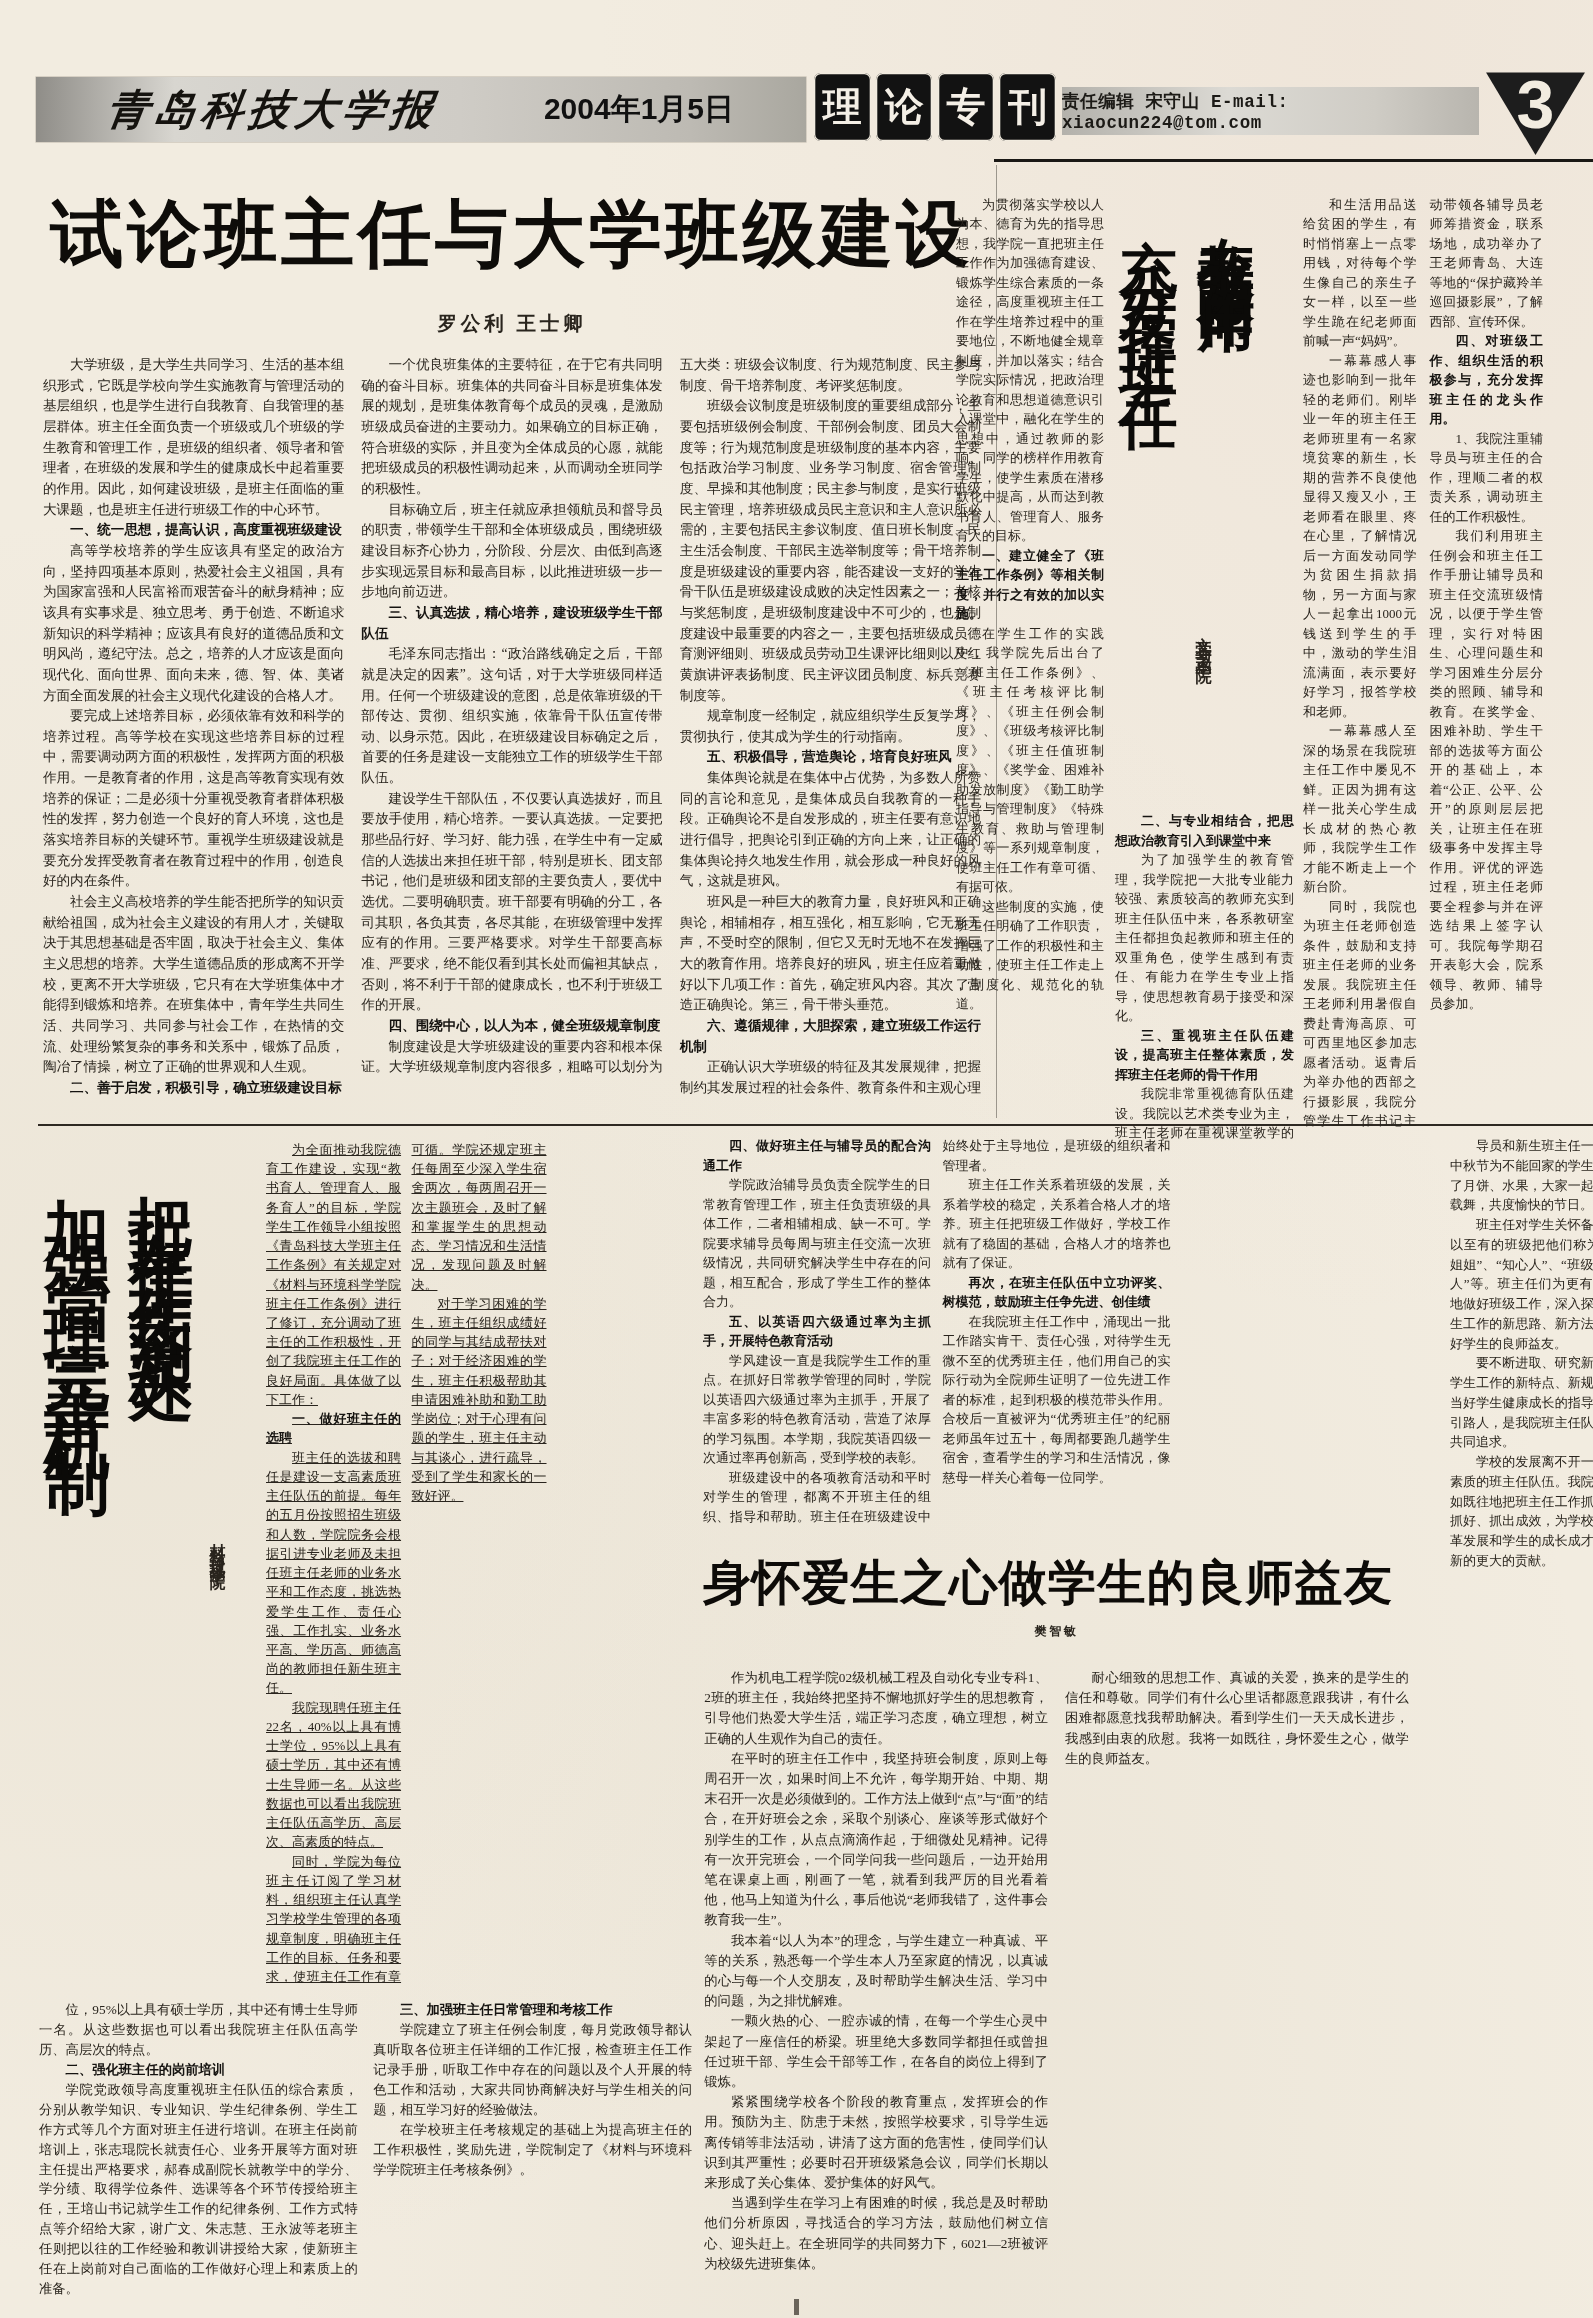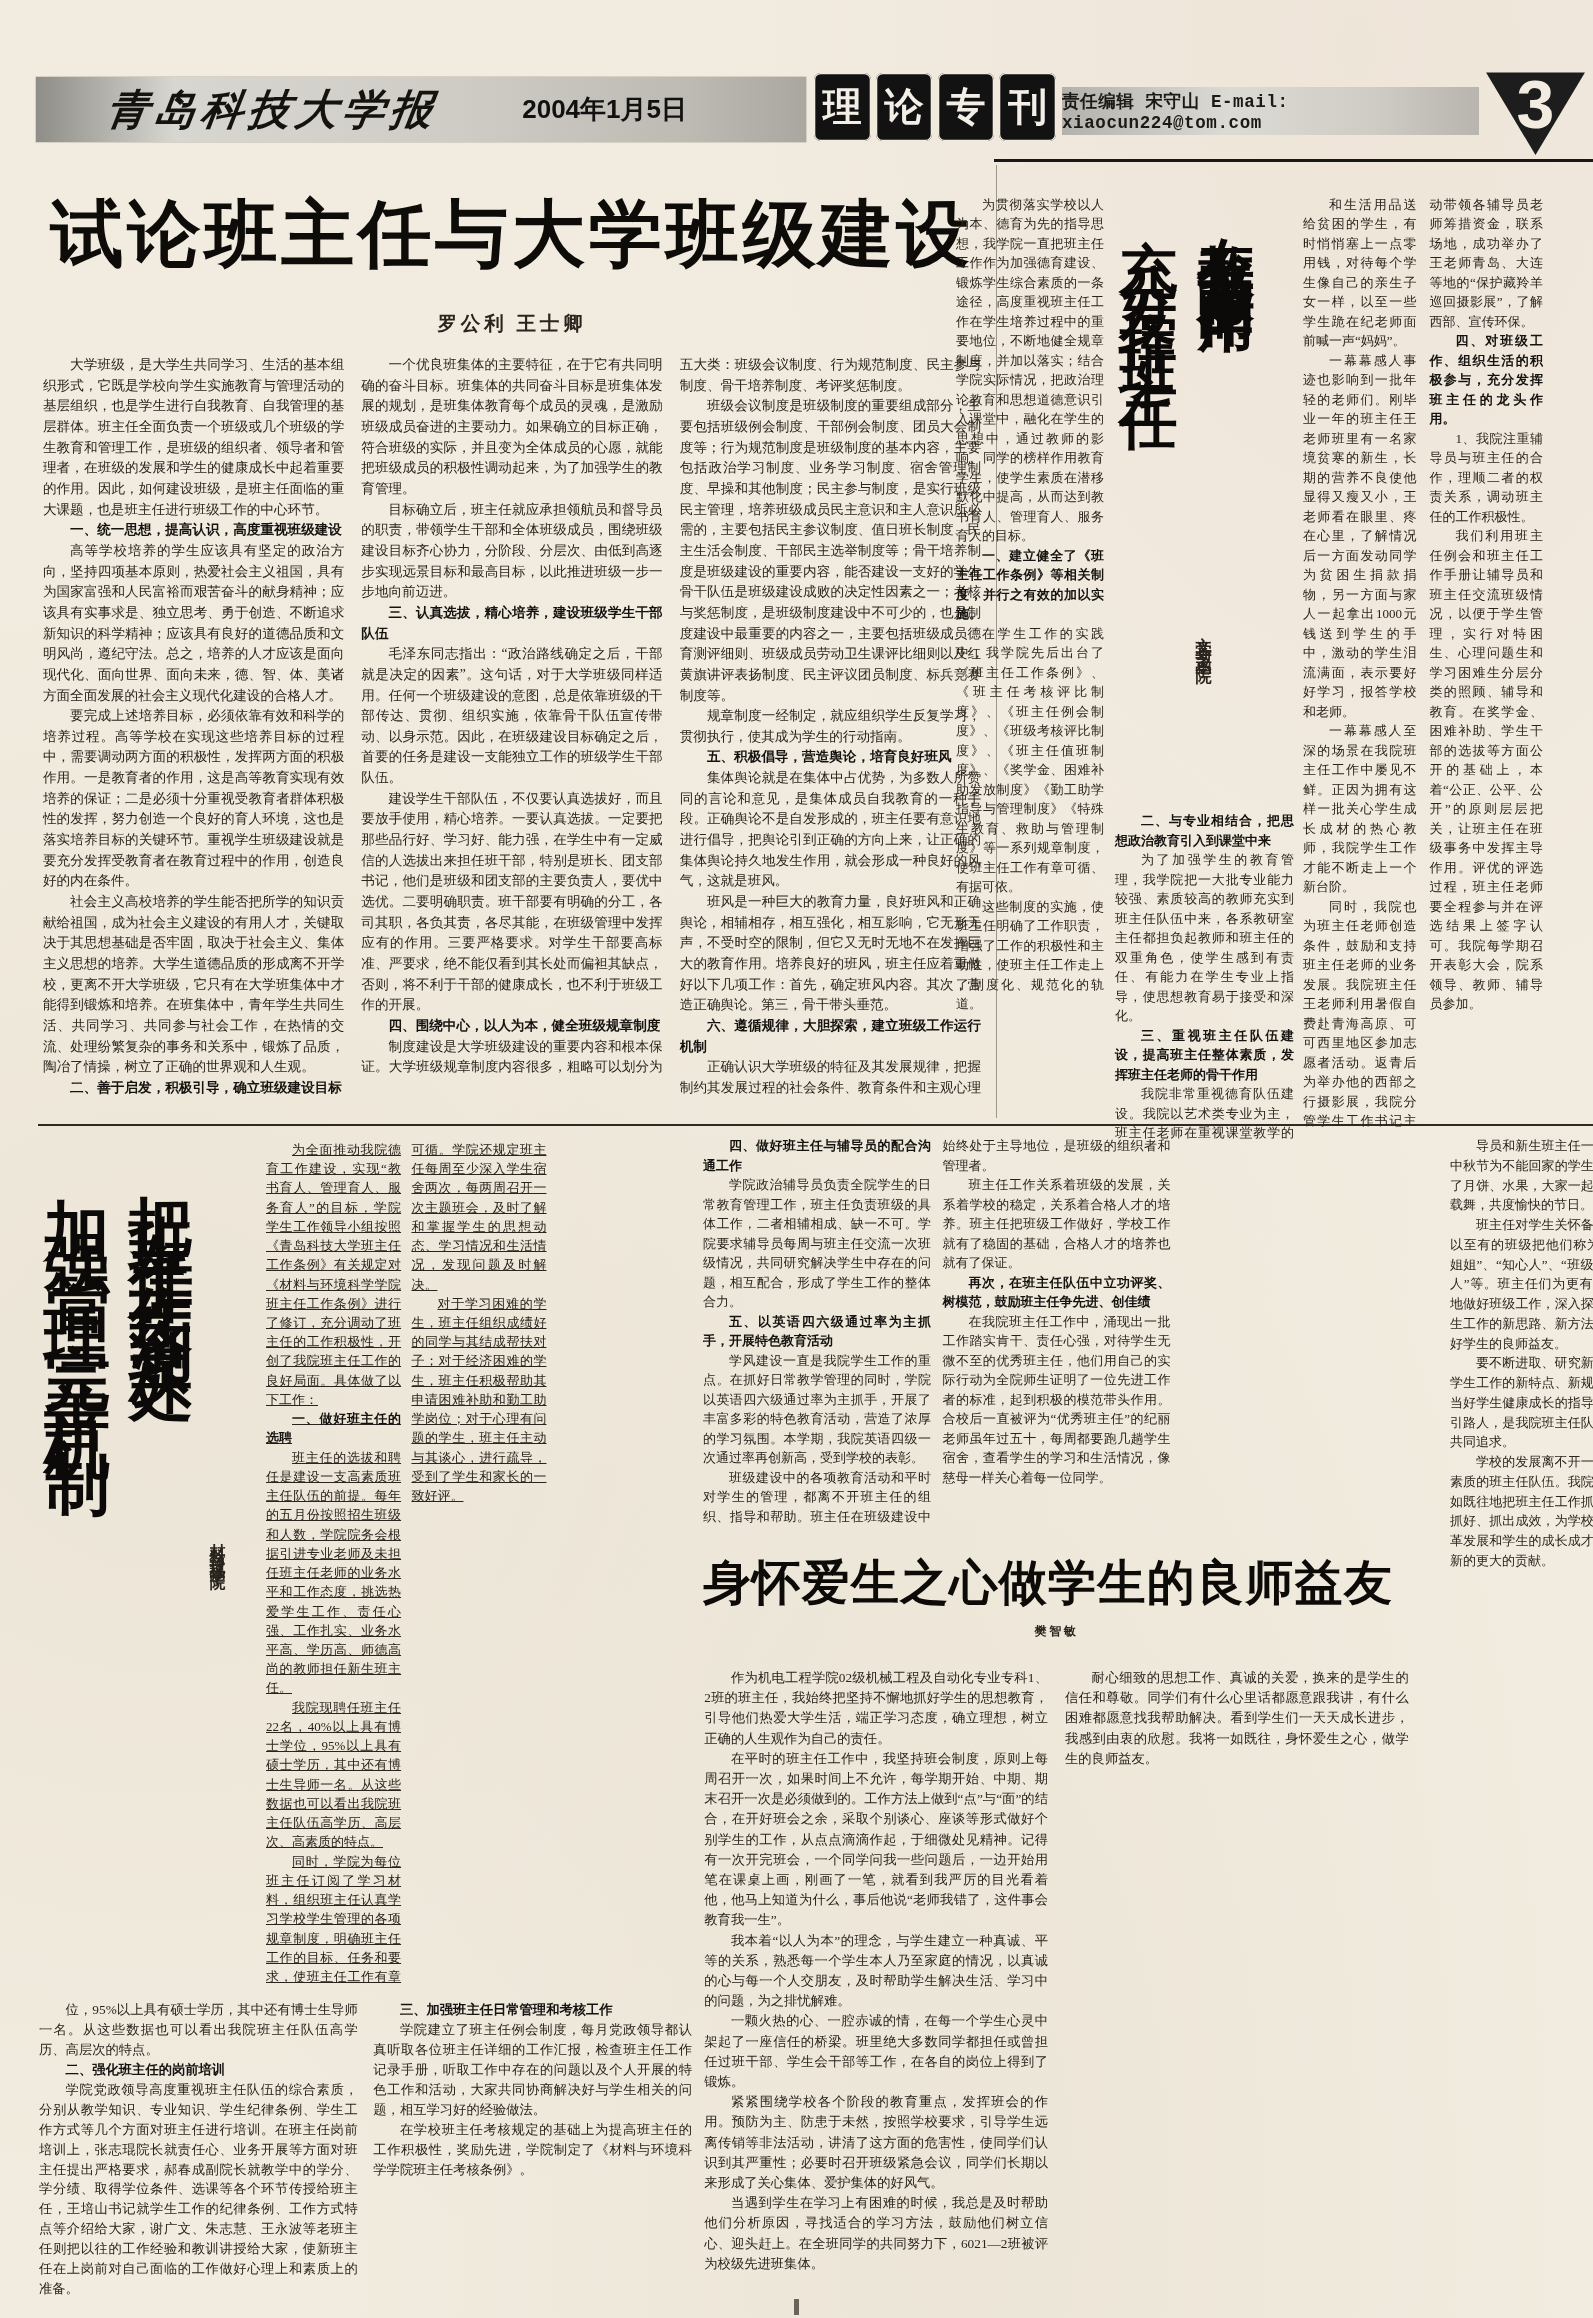--- a/index.html
+++ b/index.html
@@ -12,21 +12,21 @@
         font-family:"Liberation Serif", serif; color:#29241d;}
   .region{position:absolute;overflow:hidden;}
   .para{margin:0;text-indent:2em;text-align:justify;}
   .phead{font-weight:bold;color:#151310;}
   
   .masthead-bar{left:36px;top:77px;width:770px;height:65px;display:flex;align-items:center;
     background:linear-gradient(90deg,#8f8d88 0%,#d8d6d0 18%,#cfccc6 55%,#bdbab3 85%,#a9a79f 100%);
     box-shadow:0 0 0 0.6px rgba(60,55,45,.25);}
   .masthead-title{font-size:42px;font-weight:bold;font-style:italic;transform:skewX(-8deg);
     padding-left:71px;letter-spacing:5.2px;color:#15130f;white-space:nowrap;}
-  .masthead-date{margin-left:auto;padding-right:119px;font-size:26px;font-weight:bold;
+  .masthead-date{margin-left:auto;padding-right:72px;font-size:30px;font-weight:bold;
     font-style:normal;font-family:"Liberation Sans",sans-serif;color:#111;}
   .section-squares{left:814px;top:73px;width:242px;height:71px;display:flex;gap:5.2px;}
   .sq{width:57px;height:68px;background:#121212;border-radius:6.5px;display:flex;align-items:center;
     justify-content:center;color:#f4efe6;font-size:39px;font-weight:bold;
     font-family:"Liberation Sans",sans-serif;box-shadow:0 0 0 1.3px #f2ece0 inset;}
   .editor-bar{left:1062px;top:87px;width:417px;height:48px;display:flex;align-items:center;justify-content:center;
     background:linear-gradient(90deg,#b3b1ab,#dcdad4 40%,#cfccc5 75%,#b8b5ae);
     font-family:Liberation Mono, monospace;font-size:17.5px;font-weight:bold;color:#1c1a16;letter-spacing:0.6px;}
   .page-num-tri{left:1484px;top:69px;width:103px;height:86px;
     background:#1d1d1d;clip-path:polygon(2% 4%,98% 4%,50% 100%);display:flex;justify-content:center;}
@@ -109,21 +109,21 @@
   <div class="region lead-art">
     <div class="lead-title">试论班主任与大学班级建设</div>
     <div class="lead-byline">罗公利  王士卿</div>
     <div class="lead-body">
         <p class="para">大学班级，是大学生共同学习、生活的基本组织形式，它既是学校向学生实施教育与管理活动的基层组织，也是学生进行自我教育、自我管理的基层群体。班主任全面负责一个班级或几个班级的学生教育和管理工作，是班级的组织者、领导者和管理者，在班级的发展和学生的健康成长中起着重要的作用。因此，如何建设班级，是班主任面临的重大课题，也是班主任进行班级工作的中心环节。</p>
         <p class="para phead">一、统一思想，提高认识，高度重视班级建设</p>
         <p class="para">高等学校培养的学生应该具有坚定的政治方向，坚持四项基本原则，热爱社会主义祖国，具有为国家富强和人民富裕而艰苦奋斗的献身精神；应该具有实事求是、独立思考、勇于创造、不断追求新知识的科学精神；应该具有良好的道德品质和文明风尚，遵纪守法。总之，培养的人才应该是面向现代化、面向世界、面向未来，德、智、体、美诸方面全面发展的社会主义现代化建设的合格人才。</p>
         <p class="para">要完成上述培养目标，必须依靠有效和科学的培养过程。高等学校在实现这些培养目标的过程中，需要调动两方面的积极性，发挥两方面的积极作用。一是教育者的作用，这是高等教育实现有效培养的保证；二是必须十分重视受教育者群体积极性的发挥，努力创造一个良好的育人环境，这也是落实培养目标的关键环节。重视学生班级建设就是要充分发挥受教育者在教育过程中的作用，创造良好的内在条件。</p>
         <p class="para">社会主义高校培养的学生能否把所学的知识贡献给祖国，成为社会主义建设的有用人才，关键取决于其思想基础是否牢固，取决于社会主义、集体主义思想的培养。大学生道德品质的形成离不开学校，更离不开大学班级，它只有在大学班集体中才能得到锻炼和培养。在班集体中，青年学生共同生活、共同学习、共同参与社会工作，在热情的交流、处理纷繁复杂的事务和关系中，锻炼了品质，陶冶了情操，树立了正确的世界观和人生观。</p>
         <p class="para phead">二、善于启发，积极引导，确立班级建设目标</p>
-        <p class="para">一个优良班集体的主要特征，在于它有共同明确的奋斗目标。班集体的共同奋斗目标是班集体发展的规划，是班集体教育每个成员的灵魂，是激励班级成员奋进的主要动力。如果确立的目标正确，符合班级的实际，并且变为全体成员的心愿，就能把班级成员的积极性调动起来，为了加强学生的教育管理。</p>
+        <p class="para">一个优良班集体的主要特征，在于它有共同明确的奋斗目标。班集体的共同奋斗目标是班集体发展的规划，是班集体教育每个成员的灵魂，是激励班级成员奋进的主要动力。如果确立的目标正确，符合班级的实际，并且变为全体成员的心愿，就能把班级成员的积极性调动起来，从而调动全班同学的积极性。</p>
         <p class="para">目标确立后，班主任就应承担领航员和督导员的职责，带领学生干部和全体班级成员，围绕班级建设目标齐心协力，分阶段、分层次、由低到高逐步实现远景目标和最高目标，以此推进班级一步一步地向前迈进。</p>
         <p class="para phead">三、认真选拔，精心培养，建设班级学生干部队伍</p>
         <p class="para">毛泽东同志指出：“政治路线确定之后，干部就是决定的因素”。这句话，对于大学班级同样适用。任何一个班级建设的意图，总是依靠班级的干部传达、贯彻、组织实施，依靠骨干队伍宣传带动、以身示范。因此，在班级建设目标确定之后，首要的任务是建设一支能独立工作的班级学生干部队伍。</p>
         <p class="para">建设学生干部队伍，不仅要认真选拔好，而且要放手使用，精心培养。一要认真选拔。一定要把那些品行好、学习好、能力强，在学生中有一定威信的人选拔出来担任班干部，特别是班长、团支部书记，他们是班级和团支部的主要负责人，要优中选优。二要明确职责。班干部要有明确的分工，各司其职，各负其责，各尽其能，在班级管理中发挥应有的作用。三要严格要求。对学生干部要高标准、严要求，绝不能仅看到其长处而偏袒其缺点，否则，将不利于干部的健康成长，也不利于班级工作的开展。</p>
         <p class="para phead">四、围绕中心，以人为本，健全班级规章制度</p>
         <p class="para">制度建设是大学班级建设的重要内容和根本保证。大学班级规章制度内容很多，粗略可以划分为五大类：班级会议制度、行为规范制度、民主参与制度、骨干培养制度、考评奖惩制度。</p>
         <p class="para">班级会议制度是班级制度的重要组成部分，主要包括班级例会制度、干部例会制度、团员大会制度等；行为规范制度是班级制度的基本内容，主要包括政治学习制度、业务学习制度、宿舍管理制度、早操和其他制度；民主参与制度，是实行班级民主管理，培养班级成员民主意识和主人意识所必需的，主要包括民主参议制度、值日班长制度、民主生活会制度、干部民主选举制度等；骨干培养制度是班级建设的重要内容，能否建设一支好的学生骨干队伍是班级建设成败的决定性因素之一；考核与奖惩制度，是班级制度建设中不可少的，也是制度建设中最重要的内容之一，主要包括班级成员德育测评细则、班级成员劳动卫生课评比细则以及红黄旗讲评表扬制度、民主评议团员制度、标兵竞赛制度等。</p>
         <p class="para">规章制度一经制定，就应组织学生反复学习，贯彻执行，使其成为学生的行动指南。</p>
         <p class="para phead">五、积极倡导，营造舆论，培育良好班风</p>
         <p class="para">集体舆论就是在集体中占优势，为多数人所赞同的言论和意见，是集体成员自我教育的一种手段。正确舆论不是自发形成的，班主任要有意识地进行倡导，把舆论引到正确的方向上来，让正确的集体舆论持久地发生作用，就会形成一种良好的风气，这就是班风。</p>

